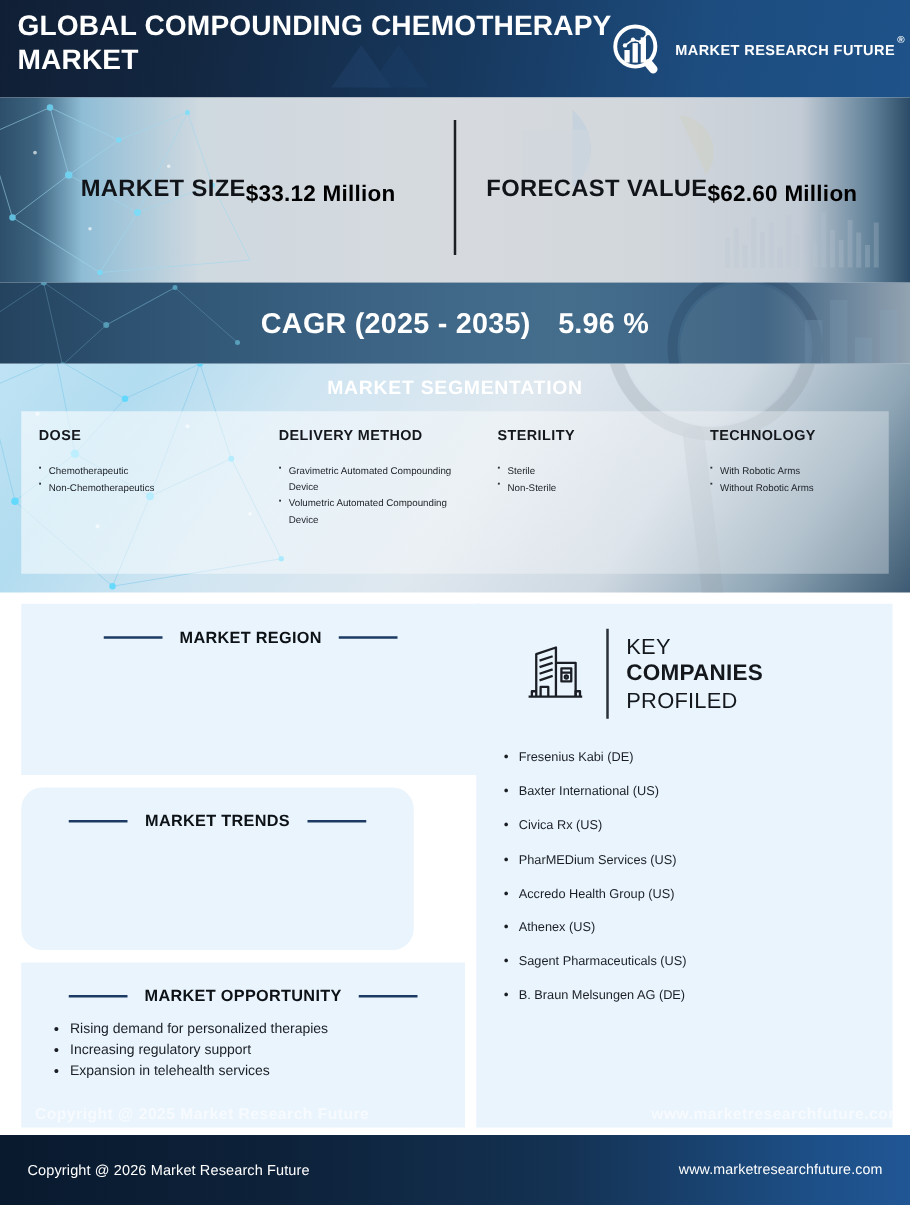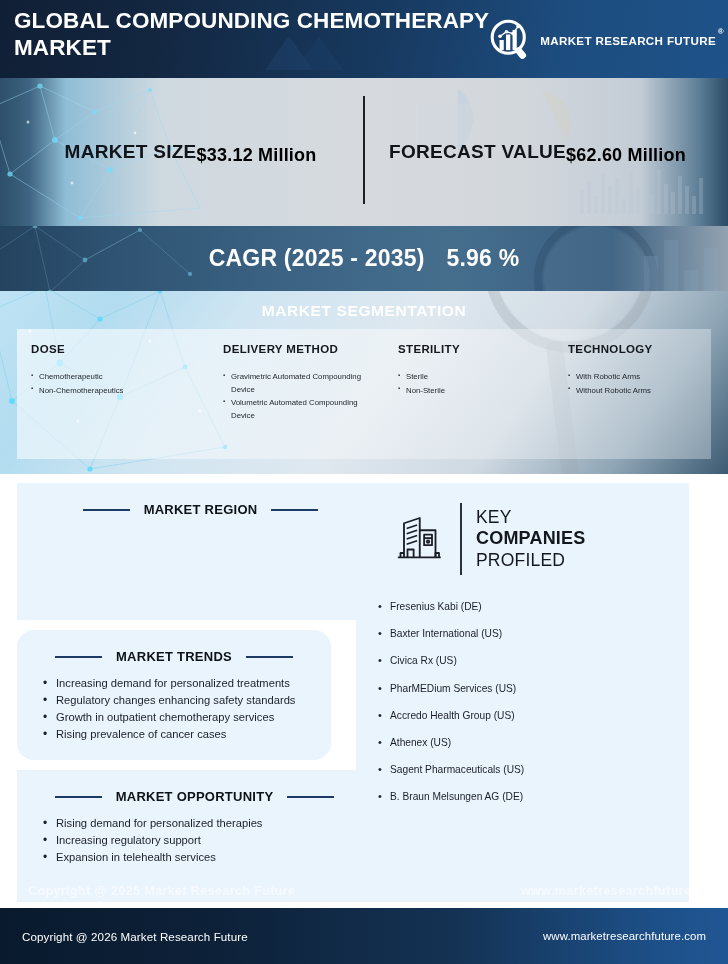--- a/index.html
+++ b/index.html
@@ -86,21 +86,21 @@
   .seg-head { font-size:11.5px; font-weight:bold; color:#14171c; letter-spacing:.35px; }
   .seg-list { margin-top:16px; list-style:none; }
   .seg-list li { position:relative; font-size:7.8px; color:#1d2127; line-height:1.62; padding-left:8px; margin-bottom:1px; }
   .seg-list li:before { content:"\25AA"; position:absolute; left:0; top:-0.5px; font-size:6px; color:#2b2f36; }
 
   
   .panel { position:absolute; background:#eaf4fd; overflow:hidden; }
   .p-region     { left:17px;  top:483px; width:367px; height:137px; }
   .p-trends     { left:17px;  top:630px; width:314px; height:130px;border-radius:17px; }
   .p-opportunity{ left:17px;  top:770px; width:355px; height:132px; }
-  .p-companies  { left:356px; top:483px; width:333px; height:419px; }
+  .p-companies  { left:381px; top:483px; width:333px; height:419px; }
 
   .panel-head {
     display:flex; align-items:center; justify-content:center; gap:14px;
     padding-top:19px;
   }
   .panel-head .rule { width:47px; height:2px; background:#1c3a63; }
   .panel-head .ttl { font-size:13px; font-weight:bold; color:#0d1216; letter-spacing:.25px; white-space:nowrap; }
 
   .bullets { list-style:none; margin:11px 0 0 26px; }
   .bullets li { position:relative; font-size:11.2px; color:#1b1f25; line-height:1.51; padding-left:13px; }
@@ -331,26 +331,20 @@
       <span class="rule"></span>
     </div>
   </div>
 
   <div class="panel p-trends">
     <div class="panel-head">
       <span class="rule"></span>
       <span class="ttl">MARKET TRENDS</span>
       <span class="rule"></span>
     </div>
-    <ul class="bullets">
-      <li>Increasing demand for personalized treatments</li>
-      <li>Regulatory changes enhancing safety standards</li>
-      <li>Growth in outpatient chemotherapy services</li>
-      <li>Rising prevalence of cancer cases</li>
-    </ul>
   </div>
 
   <div class="panel p-opportunity">
     <div class="panel-head">
       <span class="rule"></span>
       <span class="ttl">MARKET OPPORTUNITY</span>
       <span class="rule"></span>
     </div>
     <ul class="bullets">
       <li>Rising demand for personalized therapies</li>

